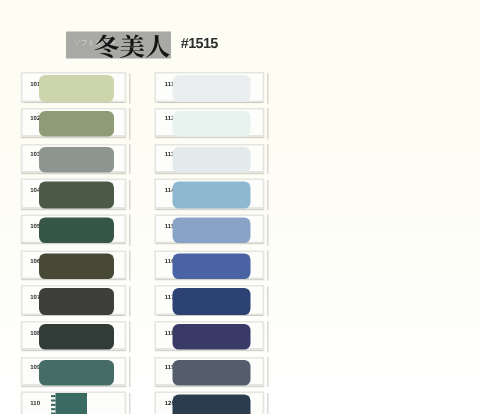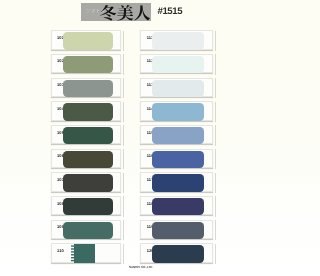--- a/index.html
+++ b/index.html
@@ -1,17 +1,17 @@
 <!DOCTYPE html>
 <html><head>
 <meta charset="utf-8">
 <style>
   html,body{margin:0;padding:0;}
   body{width:200px;height:276px;background:linear-gradient(180deg,#fdfdf3 0%,#fdfdf5 45%,#fefefc 80%,#ffffff 100%);font-family:"Liberation Sans",sans-serif;overflow:hidden;-webkit-font-smoothing:antialiased;text-rendering:geometricPrecision;}
-  .card{position:absolute;left:0;top:0;width:200px;height:219px;transform:translateZ(0);margin-left:37px;}
+  .card{position:absolute;left:0;top:18px;width:200px;height:219px;transform:translateZ(0);}
 
   
   .header{position:absolute;left:43.5px;top:3.3px;width:70.7px;height:18.2px;background:#a8a8a5;}
   .hdr-sub{position:absolute;left:5.5px;top:4.6px;font-size:4.6px;color:#d8d8d4;letter-spacing:0.1px;
            line-height:5px;font-family:"Liberation Sans",sans-serif;}
   .hdr-brand{position:absolute;left:19.0px;top:1.9px;width:50.5px;height:15.6px;}
   .hdr-brand svg{display:block;width:50.5px;height:15.6px;fill:#141414;}
   .sr{position:absolute;width:1px;height:1px;overflow:hidden;clip:rect(0 0 0 0);white-space:nowrap;}
   .code{position:absolute;left:120.5px;top:6.2px;font-size:9.6px;font-weight:700;color:#2e2e2e;letter-spacing:-0.4px;}
 

